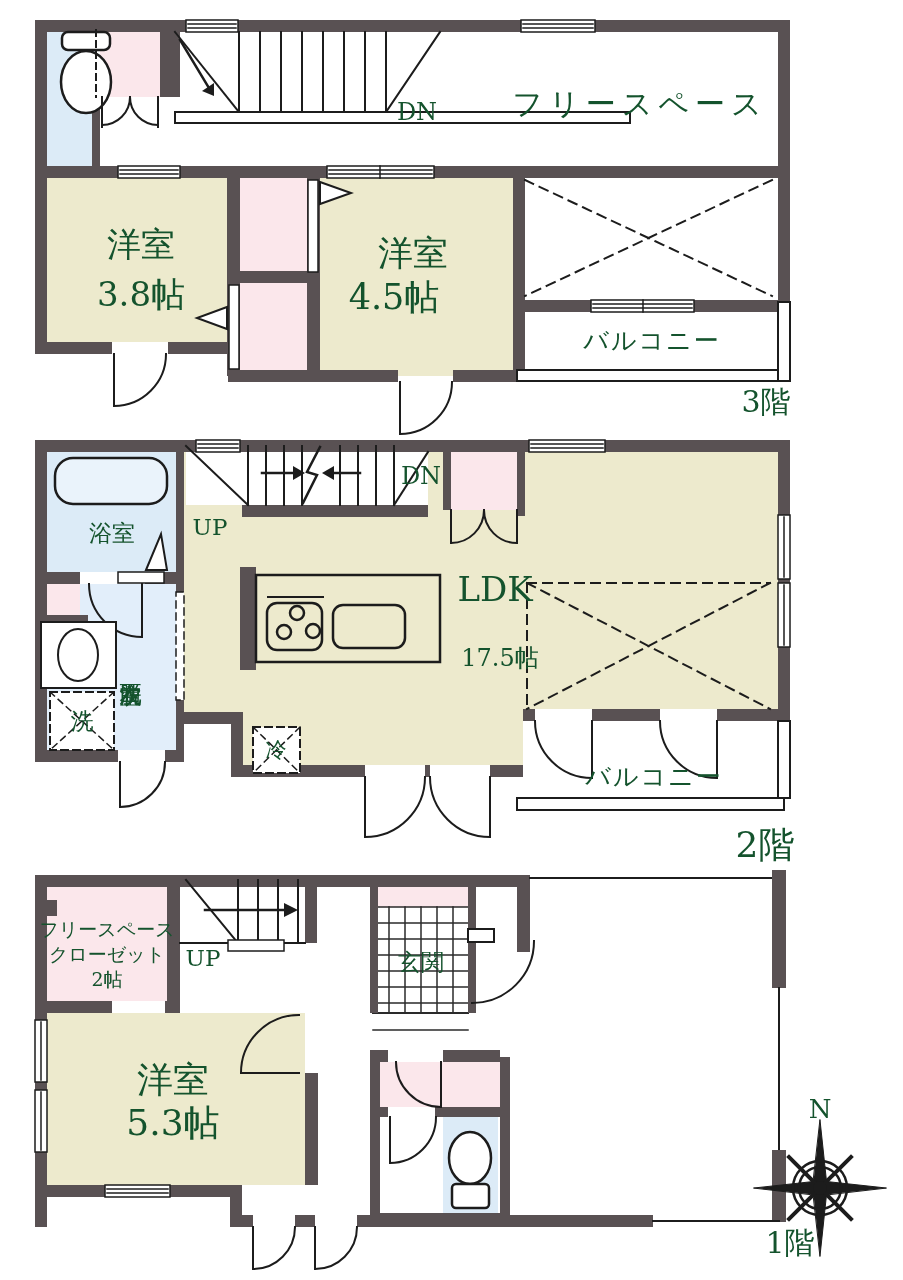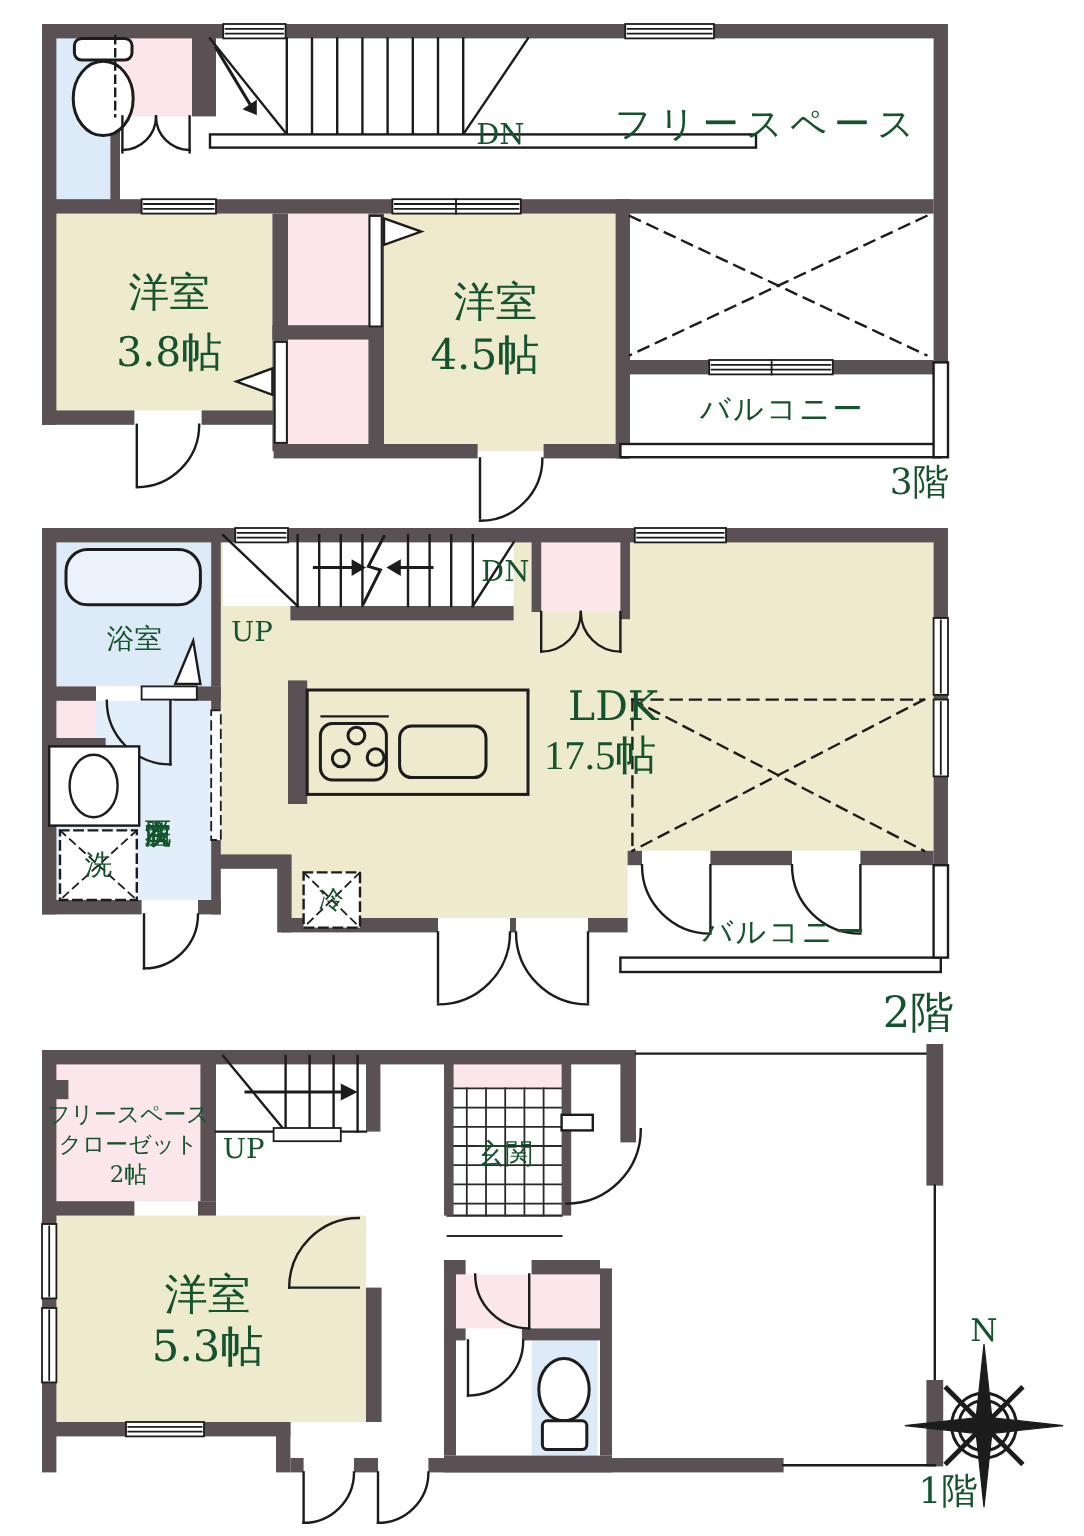--- a/index.html
+++ b/index.html
@@ -373,31 +373,31 @@
       <circle cx="820" cy="1188" r="21" fill="none" stroke-width="2.5"></circle>
       <circle cx="820" cy="1188" r="7"></circle>
     </g>
   </g>
 </svg>
 
 <div class="lbl ls6" style="left:640px;top:104px;font-size:30px;">フリースペース</div>
 <div class="lbl" style="left:141px;top:245px;font-size:34px;">洋室</div>
 <div class="lbl" style="left:141px;top:295px;font-size:34px;">3.8帖</div>
 <div class="lbl" style="left:413px;top:253px;font-size:35px;">洋室</div>
-<div class="lbl" style="left:404px;top:297px;font-size:35px;">4.5帖</div>
+<div class="lbl" style="left:394px;top:297px;font-size:35px;">4.5帖</div>
 <div class="lbl ls2" style="left:652px;top:341px;font-size:25px;">バルコニー</div>
 <div class="lbl" style="left:417px;top:113px;font-size:24px;">DN</div>
 <div class="lbl" style="left:766px;top:402px;font-size:30px;">3階</div>
 
 <div class="lbl" style="left:112px;top:533px;font-size:23px;">浴室</div>
 <div class="lbl v" style="left:131px;top:666px;font-size:22px;">脱衣洗面室</div>
 <div class="lbl" style="left:210px;top:527px;font-size:23px;">UP</div>
 <div class="lbl" style="left:421px;top:477px;font-size:24px;">DN</div>
-<div class="lbl" style="left:495px;top:590px;font-size:34px;margin-left:16px;">LDK</div>
-<div class="lbl" style="left:500px;top:631px;font-size:34px;font-family:Liberation Serif, serif;">17.5帖</div>
+<div class="lbl" style="left:495px;top:590px;font-size:34px;">LDK</div>
+<div class="lbl" style="left:500px;top:659px;font-size:24px;">17.5帖</div>
 <div class="lbl" style="left:82px;top:721px;font-size:23px;">洗</div>
 <div class="lbl" style="left:276px;top:750px;font-size:21px;">冷</div>
 <div class="lbl ls2" style="left:654px;top:777px;font-size:25px;">バルコニー</div>
 <div class="lbl" style="left:765px;top:845px;font-size:36px;">2階</div>
 
 <div class="lbl" style="left:107px;top:930px;font-size:19px;">フリースペース</div>
 <div class="lbl" style="left:107px;top:955px;font-size:19px;">クローゼット</div>
 <div class="lbl" style="left:107px;top:980px;font-size:19px;">2帖</div>
 <div class="lbl" style="left:203px;top:958px;font-size:23px;">UP</div>
 <div class="lbl" style="left:421px;top:962px;font-size:23px;">玄関</div>

